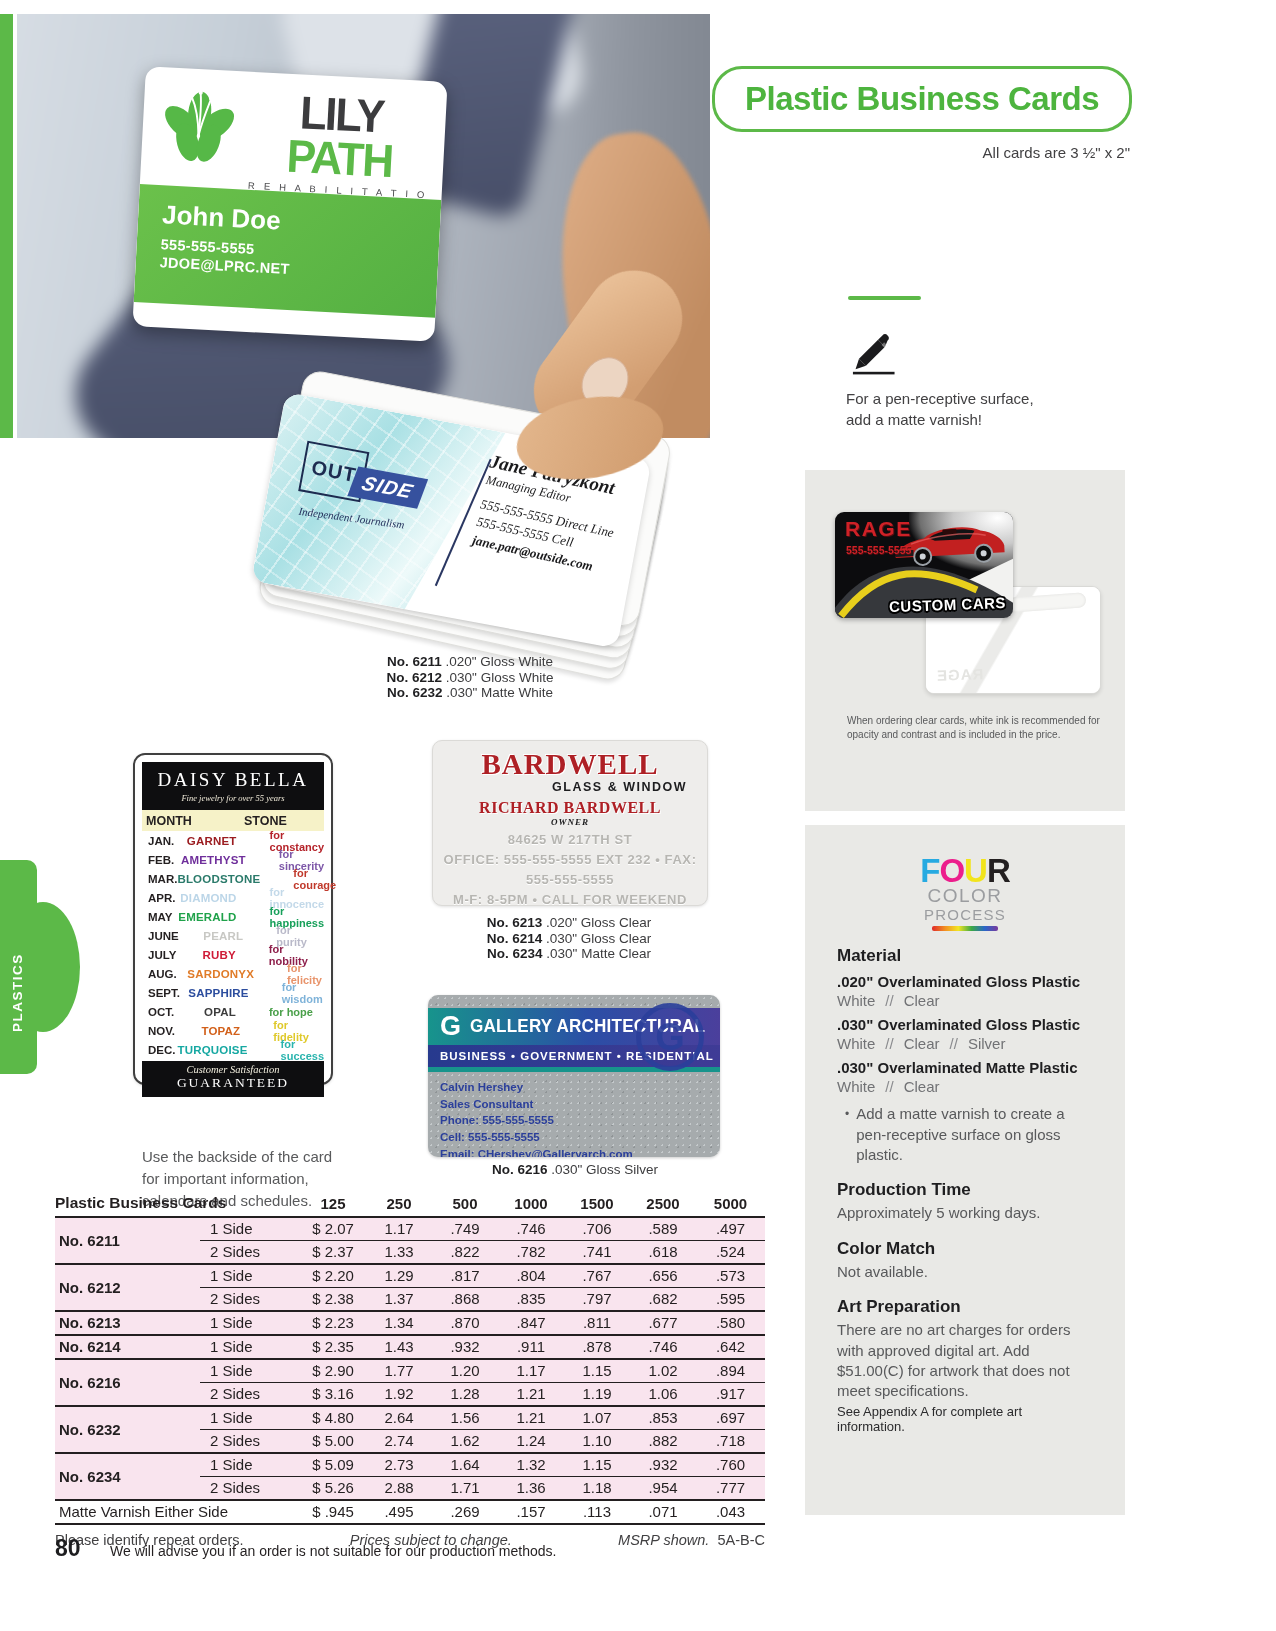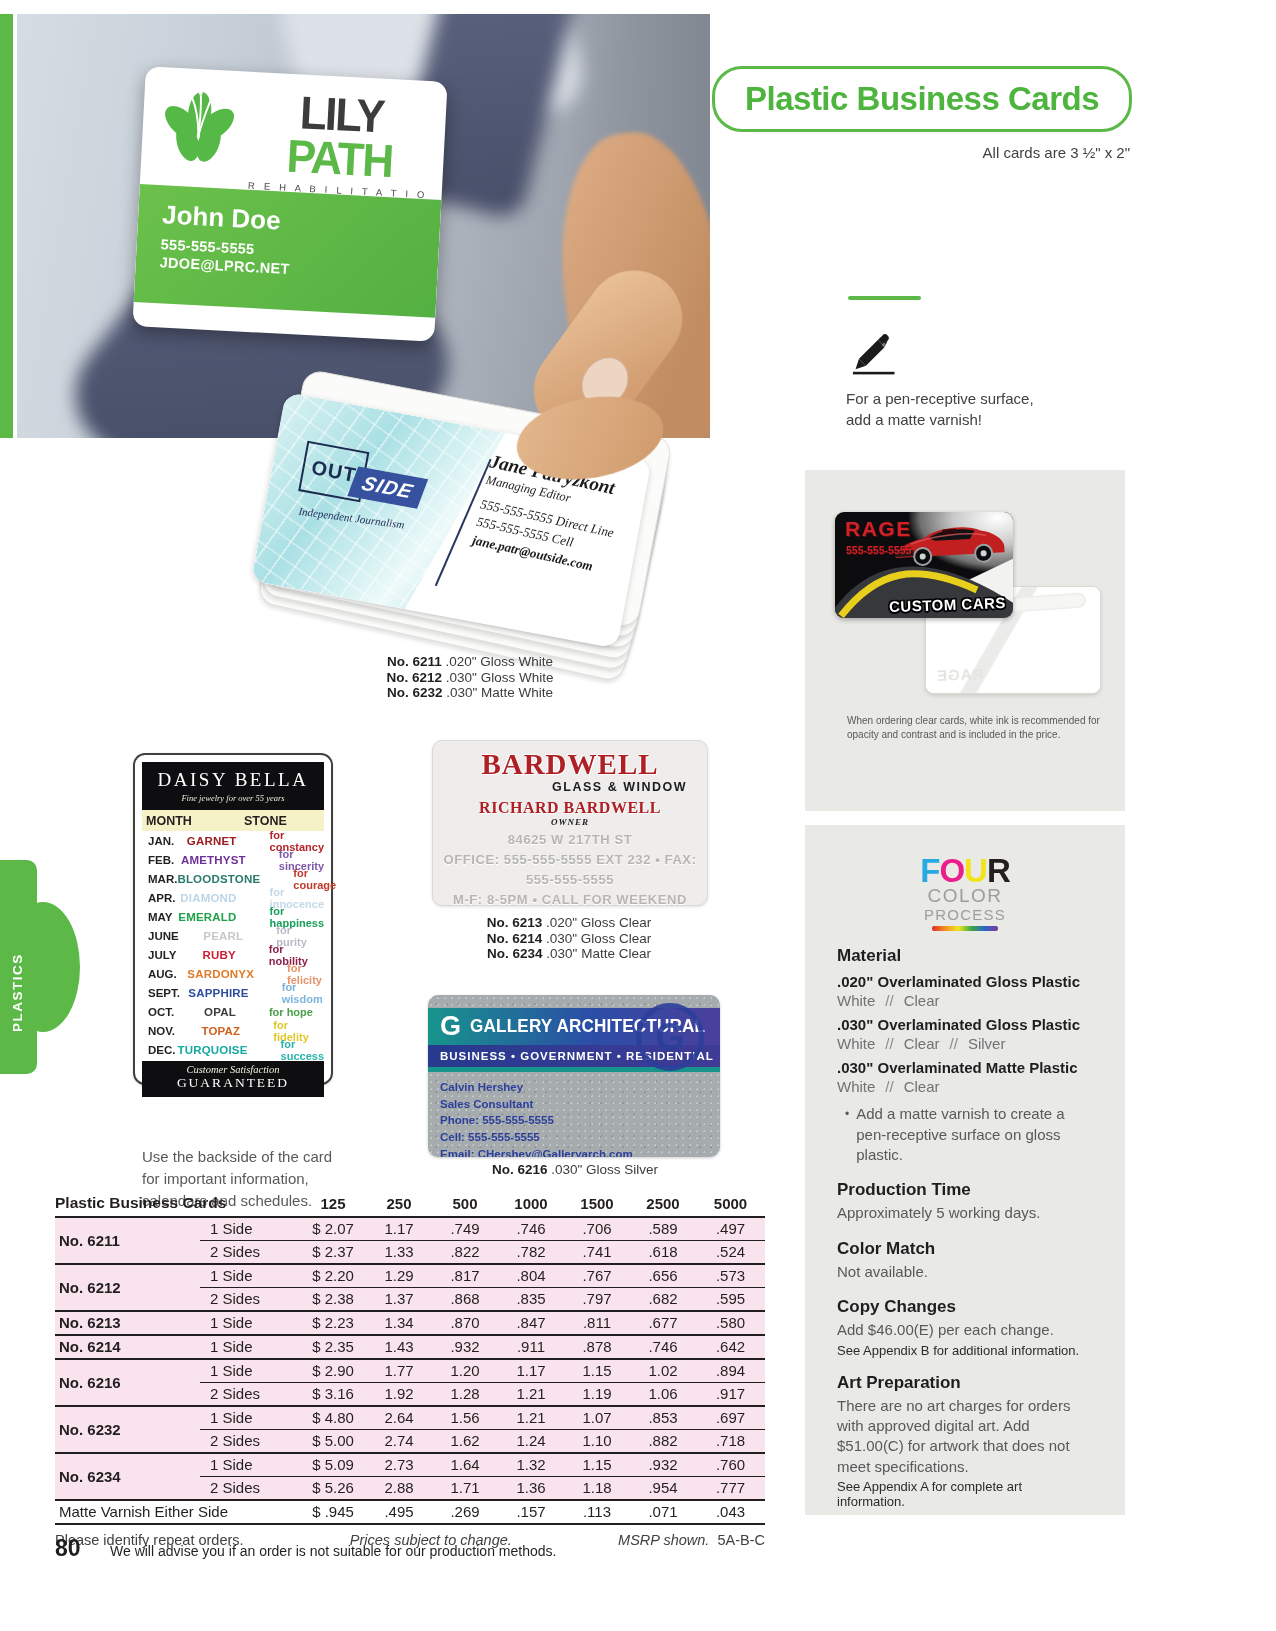--- a/index.html
+++ b/index.html
@@ -469,25 +469,20 @@
         </div>
         <div class="info-sec">
           <div class="info-h">Production Time</div>
           <div class="info-b">Approximately 5 working days.</div>
         </div>
         <div class="info-sec">
           <div class="info-h">Color Match</div>
           <div class="info-b">Not available.</div>
         </div>
         <div class="info-sec">
-          <div class="info-h">Copy Changes</div>
-          <div class="info-b">Add $46.00(E) per each change.</div>
-          <div class="info-n">See Appendix B for additional information.</div>
-        </div>
-        <div class="info-sec">
           <div class="info-h">Art Preparation</div>
           <div class="info-b">There are no art charges for orders with approved digital art. Add $51.00(C) for artwork that does not meet specifications.</div>
           <div class="info-n">See Appendix A for complete art information.</div>
         </div>
       </div>
   </div>
 
   <div class="price-table">
     <table class="pt" id="pt-table">
         <colgroup>

